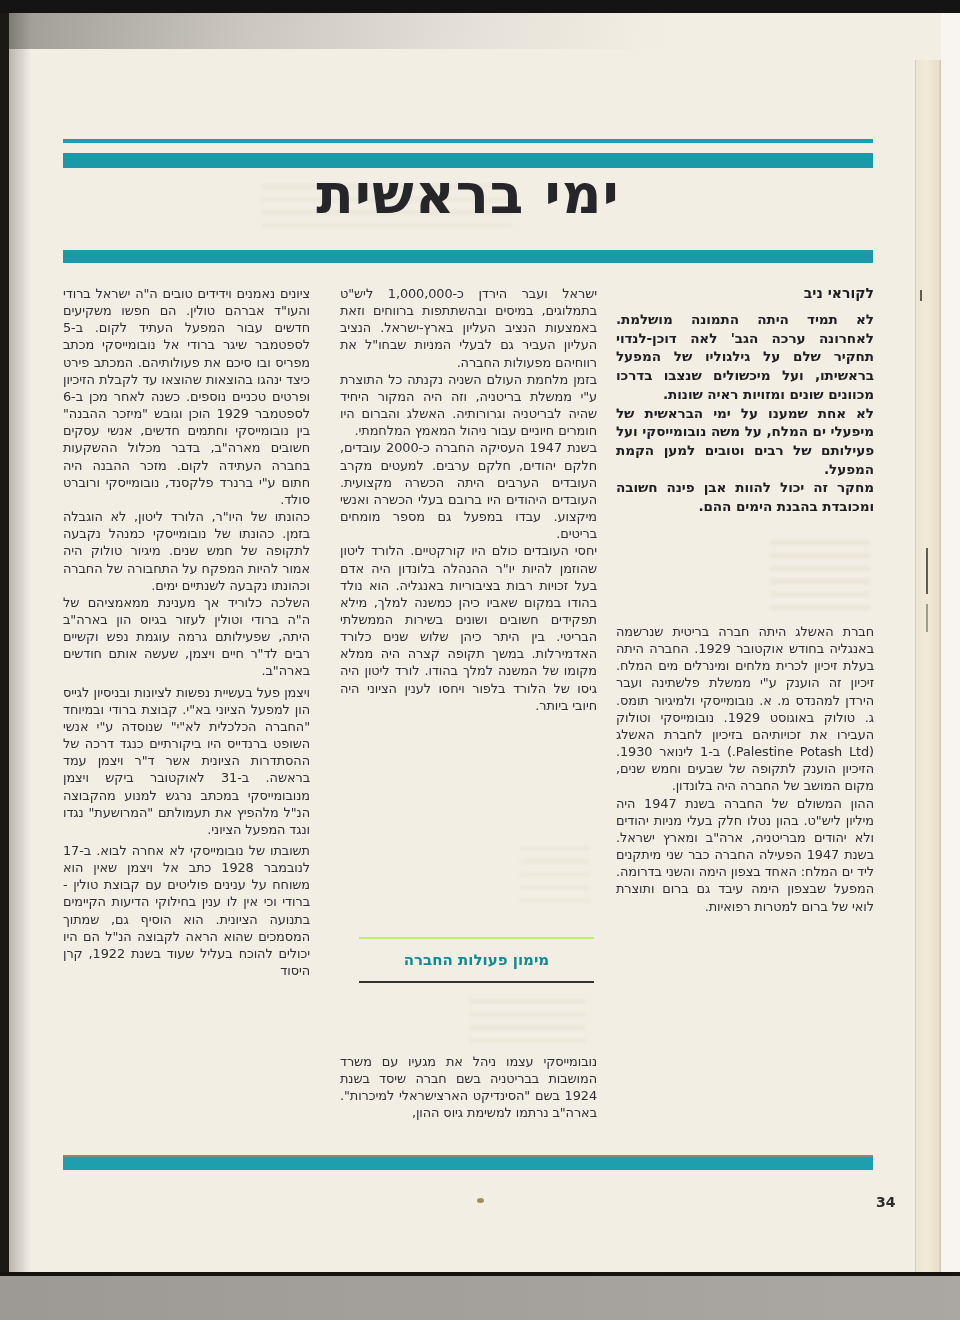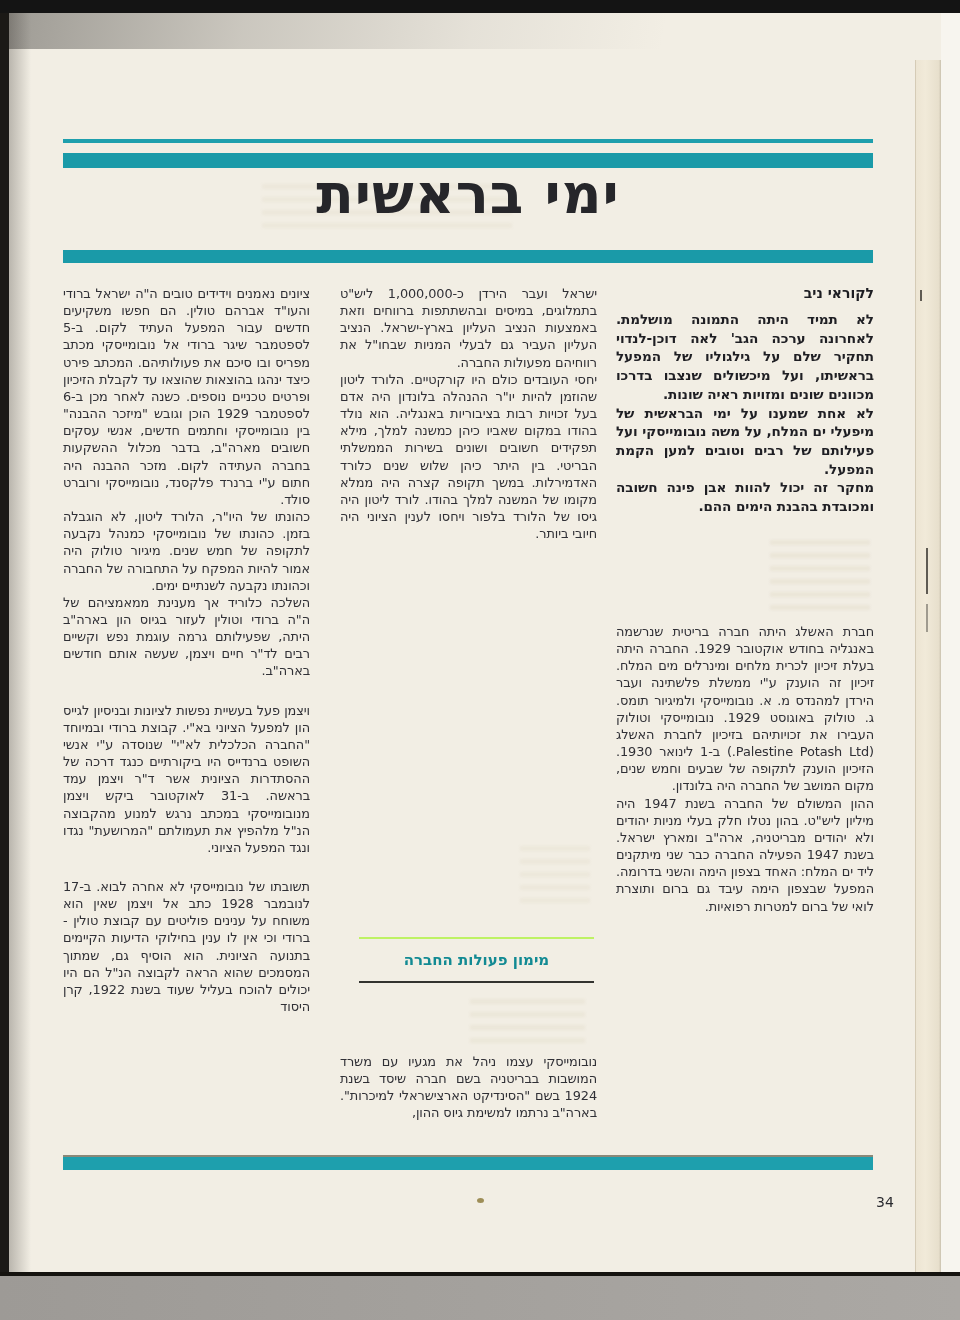--- a/index.html
+++ b/index.html
@@ -37,35 +37,35 @@
   
   .masthead{position:absolute;left:63px;top:163px;width:810px;text-align:center;direction:rtl;
      font-size:55px;font-weight:bold;color:#26262a;line-height:1.15;letter-spacing:1px;}
 
   
   .col{position:absolute;top:285px;direction:rtl;color:#303036;}
   .col-left{left:63px;width:247px;height:860px;overflow:hidden;}
   .col-middle{left:340px;width:257px;height:860px;}
   .col-right{left:616px;width:258px;height:860px;text-decoration:underline;}
   .para{margin:0;font-size:12.9px;line-height:17.15px;text-align:justify;text-align-last:right;letter-spacing:-.1px;}
-  .para.gap{margin-top:22px;}
+  .para.gap{margin-top:4px;}
 
   .mid-top{position:absolute;top:0;right:0;width:100%;height:548px;overflow:hidden;}
   .subhead-block{position:absolute;top:652px;right:3px;width:235px;border-top:2px solid #bef264;border-bottom:2px solid #33332f;}
   .subhead{height:42px;display:flex;align-items:center;justify-content:center;
      color:#128a93;font-weight:bold;font-size:15px;}
   .mid-bottom{position:absolute;top:768px;right:0;width:100%;height:92px;overflow:hidden;}
 
   .kicker{position:absolute;top:0;right:0;font-size:14px;font-weight:bold;color:#1d1d22;}
   .intro{position:absolute;top:25px;right:0;width:100%;height:208px;overflow:hidden;}
   .intro .para{font-size:13.6px;font-weight:bold;line-height:18.7px;color:#1f1f24;}
   .rbody{position:absolute;top:338px;right:0;width:100%;height:524px;overflow:hidden;}
 
   
-  .page-number{position:absolute;left:876px;top:1194px;font-size:14px;font-weight:normal;color:#2b2b30;}
+  .page-number{position:absolute;left:876px;top:1194px;font-size:14px;font-weight:bold;color:#2b2b30;}
   .speck{position:absolute;left:477px;top:1198px;width:7px;height:5px;background:#8f7c3e;border-radius:50%;opacity:.85;}
 
   
   .ghost{position:absolute;filter:blur(1.5px);
      background:repeating-linear-gradient(0deg,rgba(150,130,70,.10) 0 5px,rgba(150,130,70,0) 5px 13px);}
   .ghost.g-title{left:262px;top:178px;width:250px;height:50px;opacity:.6;}
   .ghost.g-right{left:770px;top:535px;width:100px;height:75px;opacity:.8;}
   .ghost.g-mid1{left:520px;top:845px;width:70px;height:58px;opacity:.6;}
   .ghost.g-mid2{left:470px;top:995px;width:115px;height:48px;opacity:.7;}
 </style>
@@ -103,20 +103,22 @@
       </div>
     <div class="rbody">
         <p class="para">חברת האשלג היתה חברה בריטית שנרשמה באנגליה בחודש אוקטובר 1929. החברה היתה בעלת זיכיון לכרית מלחים ומינרלים מים המלח. זיכיון זה הוענק ע"י ממשלת פלשתינה ועבר הירדן למהנדס מ. א. נובומייסקי ולמיגיור תומס. ג. טולוק באוגוסט 1929. נובומייסקי וטולוק העבירו את זכויותיהם בזיכיון לחברת האשלג (Palestine Potash Ltd.) ב-1 לינואר 1930. הזיכיון הוענק לתקופה של שבעים וחמש שנים, מקום המושב של החברה היה בלונדון.</p>
         <p class="para">ההון המשולם של החברה בשנת 1947 היה מיליון ליש"ט. בהון נטלו חלק בעלי מניות יהודים ולא יהודים מבריטניה, ארה"ב ומארץ ישראל. בשנת 1947 הפעילה החברה כבר שני מיתקנים ליד ים המלח: האחד בצפון הימה והשני בדרומה. המפעל שבצפון הימה עיבד גם ברום ותוצרת לואי של ברום למטרות רפואיות.</p>
       </div>
   </div>
 
   <div class="col col-middle">
     <div class="mid-top">
         <p class="para">ישראל ועבר הירדן כ-1,000,000 ליש"ט בתמלוגים, במיסים ובהשתתפות ברווחים וזאת באמצעות הנציב העליון בארץ-ישראל. הנציב העליון העביר גם לבעלי המניות שבחו"ל את רווחיהם מפעולות החברה.</p>
+        <p class="para">בזמן מלחמת העולם השניה נקנתה כל התוצרת ע"י ממשלת בריטניה, וזה היה המקור היחיד שהיה לבריטניה וגרורותיה. האשלג והברום היו חומרים חיוניים עבור ניהול המאמץ המלחמתי.</p>
+        <p class="para">בשנת 1947 העסיקה החברה כ-2000 עובדים, חלקם יהודים, חלקם ערבים. למעטים מקרב העובדים הערבים היתה הכשרה מקצועית. העובדים היהודים היו ברובם בעלי הכשרה ואנשי מיקצוע. עבדו במפעל גם מספר מומחים בריטים.</p>
         <p class="para">יחסי העובדים כולם היו קורקטיים. הלורד ליטון שהוזמן להיות יו"ר ההנהלה בלונדון היה אדם בעל זכויות רבות בציבוריות באנגליה. הוא נולד בהודו במקום שאביו כיהן כמשנה למלך, מילא תפקידים חשובים ושונים בשירות הממשלתי הבריטי. בין היתר כיהן שלוש שנים כלורד האדמירלות. במשך תקופה קצרה היה ממלא מקומו של המשנה למלך בהודו. לורד ליטון היה גיסו של הלורד בלפור ויחסו לענין הציוני היה חיובי ביותר.</p>
       </div>
     <div class="subhead-block">
       <div class="subhead">מימון פעולות החברה</div>
     </div>
     <div class="mid-bottom">
         <p class="para">נובומייסקי עצמו ניהל את מגעיו עם משרד המושבות בבריטניה בשם חברה שיסד בשנת 1924 בשם "הסינדיקט הארצישראלי למיכרות". בארה"ב נרתמו למשימת גיוס ההון,</p>
       </div>
   </div>
 

